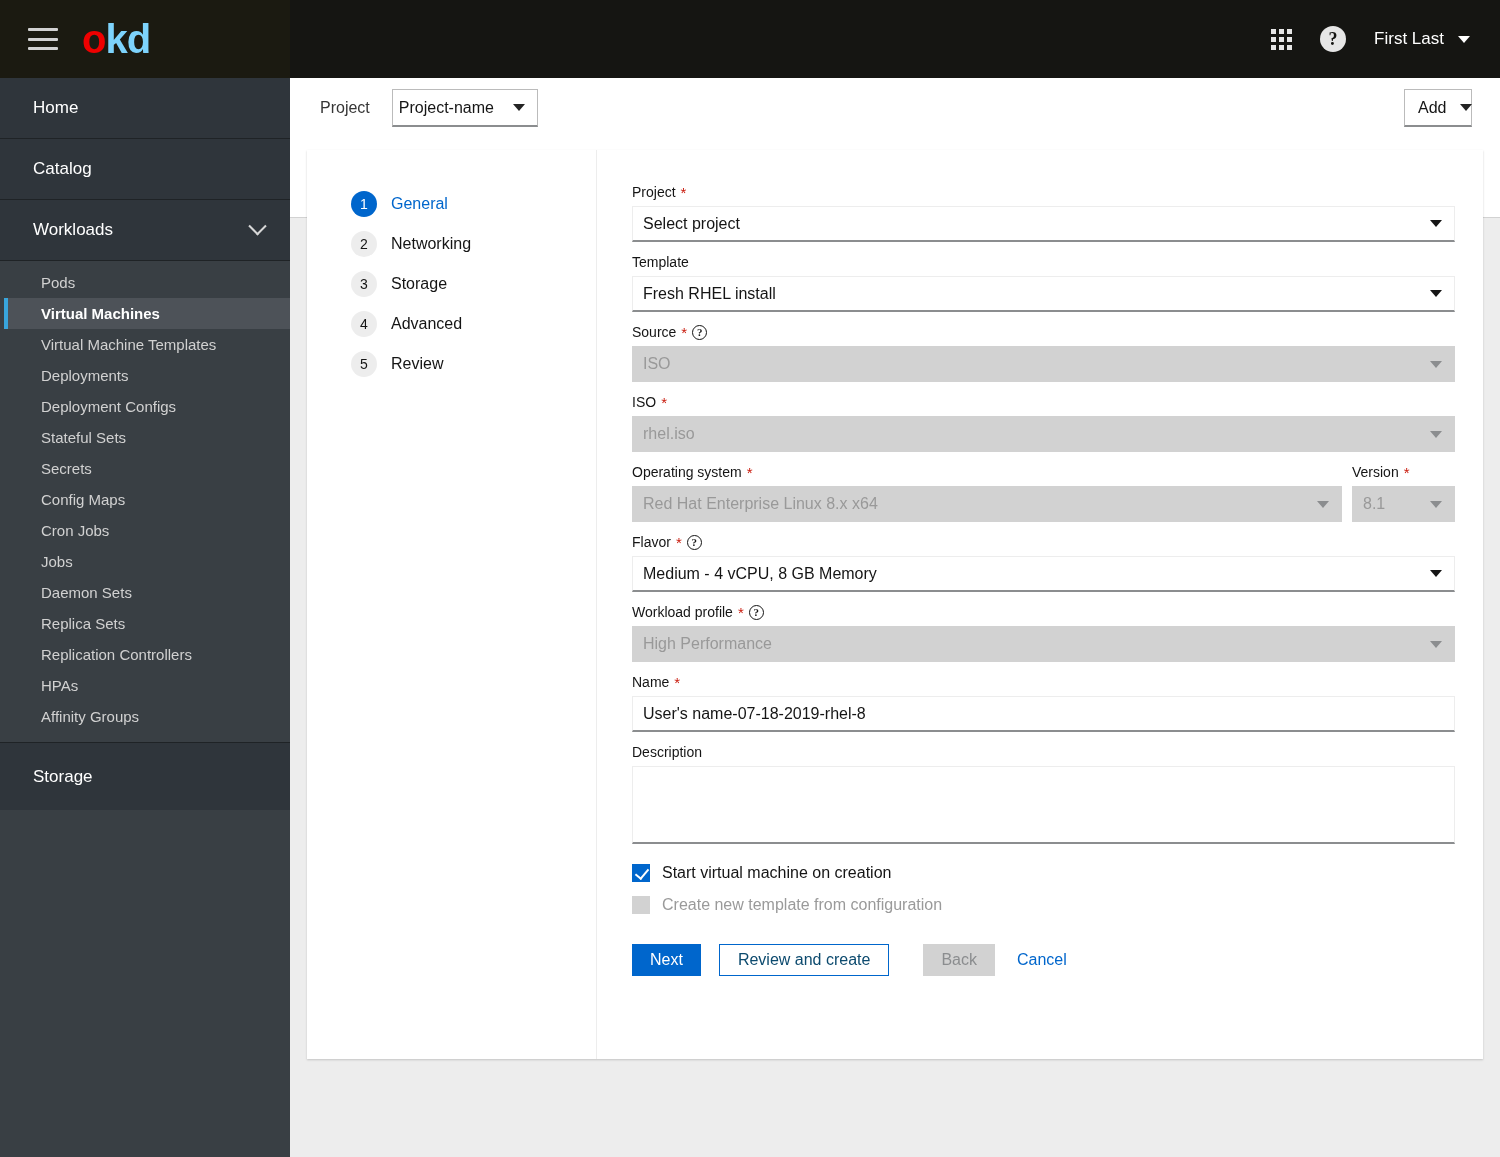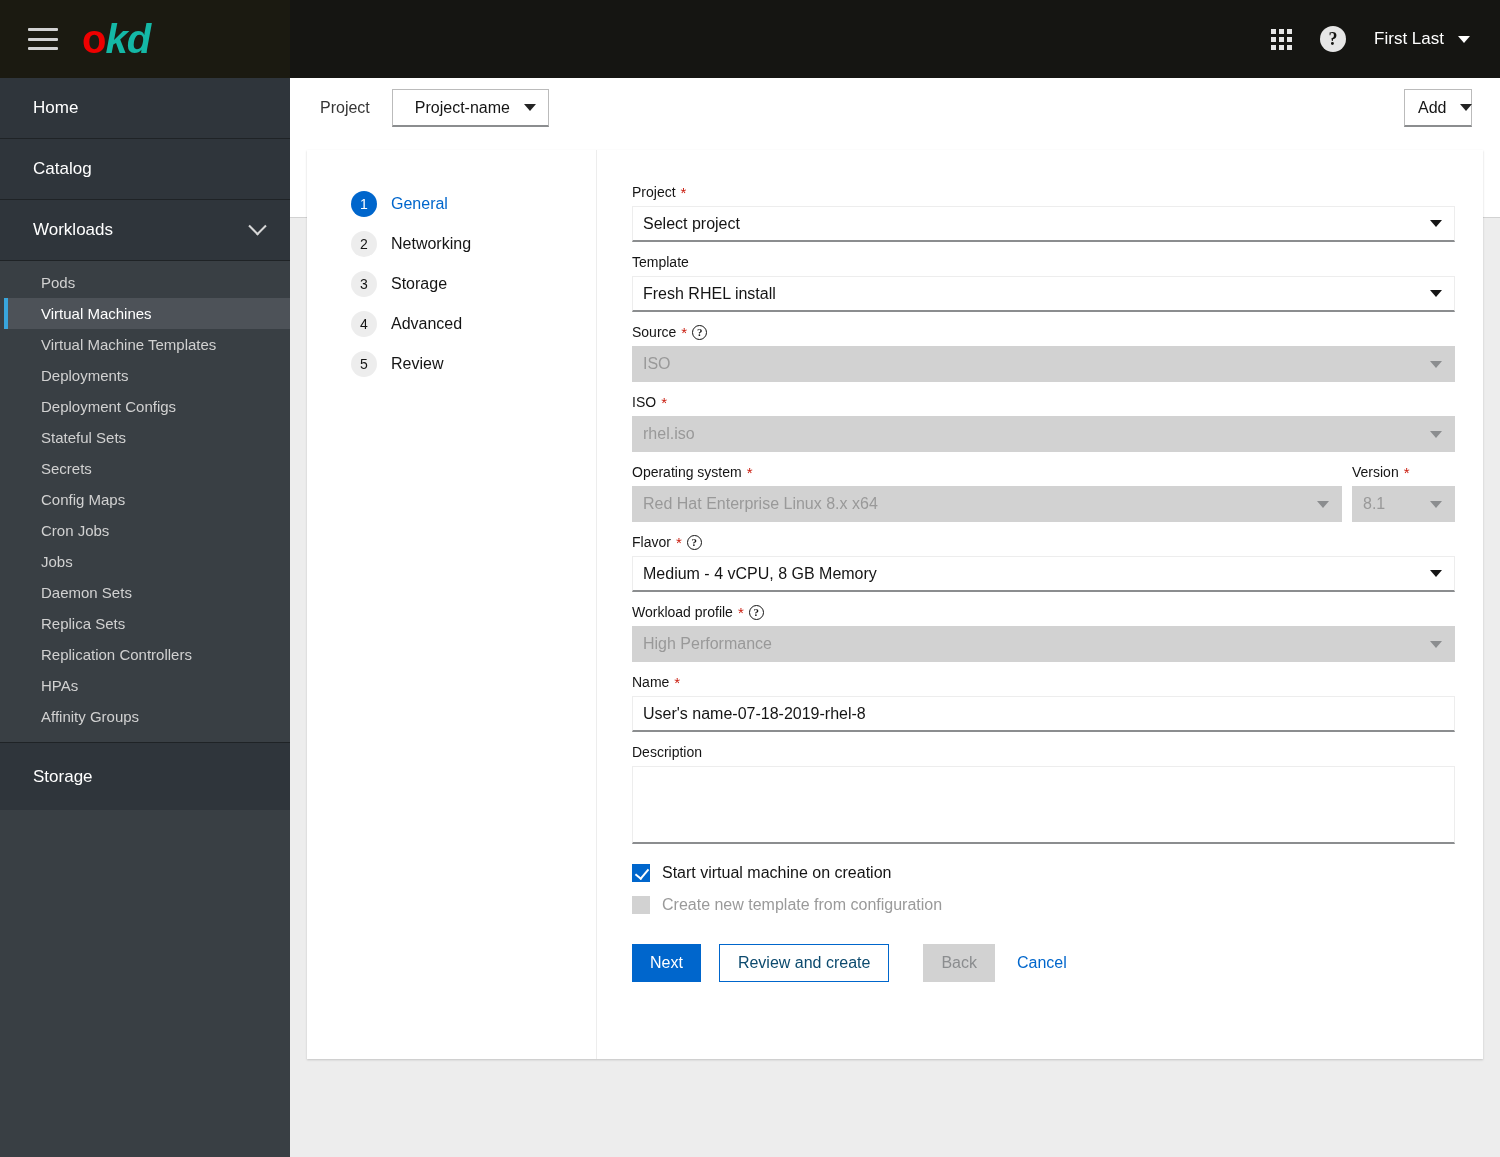--- a/index.html
+++ b/index.html
@@ -14,21 +14,21 @@
   
   .masthead {
     position: absolute; top: 0; left: 0; width: 1500px; height: 78px;
     background: #151512; display: flex; align-items: center; z-index: 5;
   }
   .masthead-left { width: 290px; height: 78px; display: flex; align-items: center; padding-left: 28px; background: #1b1a11; }
   .hamburger { width: 30px; height: 22px; display: flex; flex-direction: column; justify-content: space-between; cursor: pointer; }
   .hamburger span { display: block; height: 3px; background: #d2d2d2; border-radius: 1px; }
   .brand { margin-left: 24px; font-size: 40px; font-weight: 700; letter-spacing: -1px; line-height: 1; display: flex; align-items: baseline; }
   .brand .o { color: #ee0000; }
-  .brand .kd { color: #14b8a6; font-style: italic; }
+  .brand .kd { color: #7dd3fc; }
   .masthead-right { margin-left: auto; display: flex; align-items: center; gap: 28px; padding-right: 30px; }
   .grid-icon { display: grid; grid-template-columns: repeat(3, 5px); grid-template-rows: repeat(3, 5px); gap: 3px; cursor: pointer; }
   .grid-icon i { background: #e6e6e6; display: block; width: 5px; height: 5px; }
   .help-icon { width: 26px; height: 26px; border-radius: 50%; background: #e6e6e6; color: #151512; font-size: 18px; font-weight: 700;
                display: flex; align-items: center; justify-content: center; cursor: pointer; font-family: "Liberation Serif", serif; }
   .user-menu { display: flex; align-items: center; gap: 14px; color: #fff; font-size: 17px; cursor: pointer; }
   .caret-down { width: 0; height: 0; border-left: 6px solid transparent; border-right: 6px solid transparent; border-top: 7px solid #fff; }
 
   
   .sidebar {
@@ -44,34 +44,34 @@
     height: 61px; display: flex; align-items: center; padding: 0 26px 0 33px;
     color: #fff; font-size: 17px; cursor: pointer; background: #2f353b;
     border-bottom: 1px solid #1f2326;
   }
   .nav-group-header .chev { margin-left: auto; width: 13px; height: 13px; border-right: 2px solid #d7d7d7; border-bottom: 2px solid #d7d7d7; transform: rotate(45deg) translate(-3px,-3px); }
   .nav-sub { background: #393f44; padding: 6px 0 10px 4px; }
   .nav-item {
     height: 31px; display: flex; align-items: center; padding-left: 33px;
     color: #d1d1d1; font-size: 15px; cursor: pointer; border-left: 4px solid transparent; box-sizing: border-box;
   }
-  .nav-item.active { background: #4d5258; color: #fff; font-weight: 400; border-left: 4px solid #39a5dc; }
+  .nav-item.active { background: #4d5258; color: #fff; font-weight: 700; border-left: 4px solid #39a5dc; }
   .nav-storage {
     height: 68px; display: flex; align-items: center; padding-left: 33px;
     color: #fff; font-size: 17px; cursor: pointer; background: #2f353b; border-top: 1px solid #1f2326;
   }
 
   
   .main { position: absolute; top: 78px; left: 290px; width: 1210px; height: 1079px; background: #ededed; }
   .page-head { background: #fff; border-bottom: 1px solid #d2d2d2; padding: 0 0 0 0; }
   .project-bar { display: flex; align-items: center; height: 60px; padding: 0 28px 0 30px; }
   .project-label { font-size: 16px; color: #363636; margin-right: 22px; }
   .project-select {
     min-width: 146px; height: 38px; border: 1px solid #bbb; border-bottom: 2px solid #8b8d8f; background: #fff;
-    display: flex; align-items: center; justify-content: space-between; padding: 0 12px 0 22px; cursor: pointer;
+    display: flex; align-items: center; justify-content: space-between; padding: 0 12px 0 6px; cursor: pointer;
     font-size: 16px; color: #151515;
   }
   .sel-caret { width: 0; height: 0; border-left: 6px solid transparent; border-right: 6px solid transparent; border-top: 7px solid #242424; margin-left: 14px; }
   .add-btn {
     margin-left: auto; width: 68px; height: 38px; border: 1px solid #bbb; border-bottom: 2px solid #8b8d8f; background: #fff;
     display: flex; align-items: center; justify-content: space-between; padding: 0 10px 0 13px; cursor: pointer;
     font-size: 16px; color: #151515;
   }
   .page-title { font-size: 27px; color: #151515; padding: 14px 0 34px 32px; font-weight: 400; }
 
@@ -120,21 +120,21 @@
   .cb.checked { background: #0066cc; border-color: #0066cc; }
   .cb.checked::after {
     content: ""; position: absolute; left: 5px; top: 1px; width: 6px; height: 11px;
     border-right: 2.4px solid #fff; border-bottom: 2.4px solid #fff; transform: rotate(40deg);
   }
   .cb.disabled { background: #d2d2d2; border-color: #d2d2d2; cursor: not-allowed; }
   .cblabel { font-size: 16px; color: #151515; }
   .cblabel.muted { color: #9a9a9a; }
 
   .btnrow { display: flex; align-items: center; gap: 18px; margin-top: 30px; }
-  .btn { height: 38px; font-size: 16px; display: inline-flex; align-items: center; justify-content: center; cursor: pointer; padding: 0 18px; border: none; font-family: "Liberation Sans", sans-serif; }
+  .btn { height: 32px; font-size: 16px; display: inline-flex; align-items: center; justify-content: center; cursor: pointer; padding: 0 18px; border: none; font-family: "Liberation Sans", sans-serif; }
   .btn.primary { background: #0066cc; color: #fff; }
   .btn.secondary { background: #fff; color: #0c4a6e; border: 1px solid #0066cc; }
   .btn.disabled { background: #d2d2d2; color: #8b8d8f; cursor: not-allowed; margin-left: 16px; }
   .btn.link { background: transparent; color: #0066cc; padding: 0 4px; }
 </style>
 </head>
 <body>
 
 <div class="app">
 

